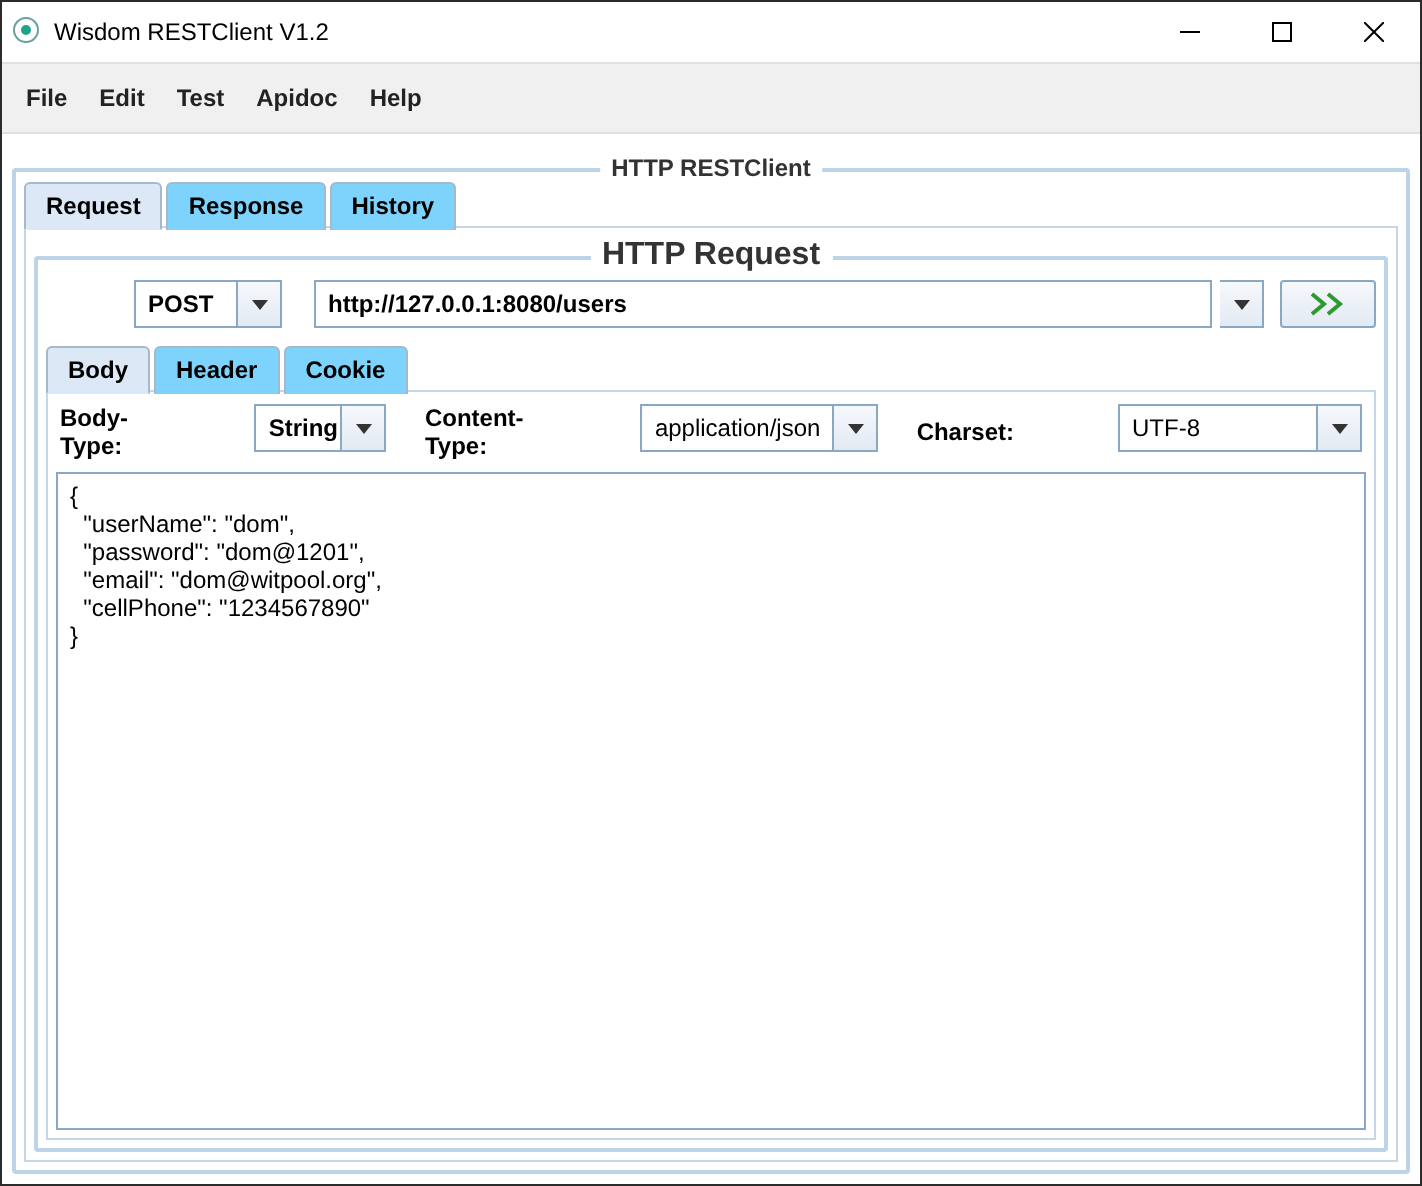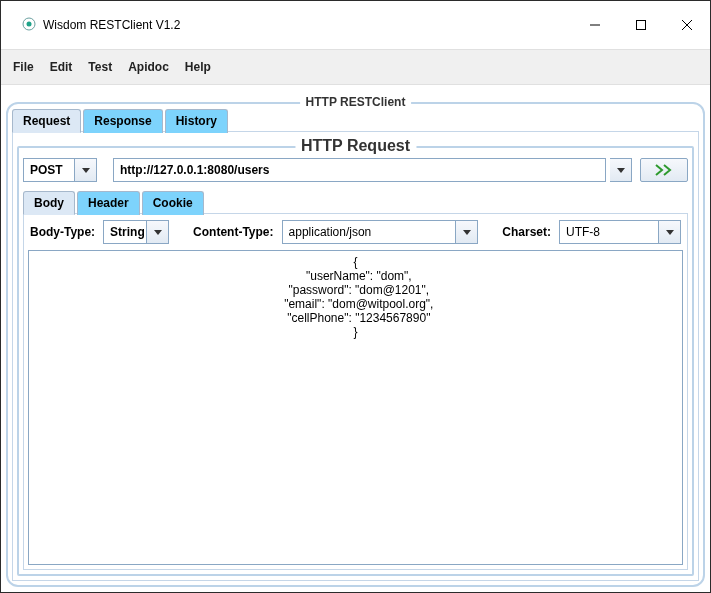--- a/index.html
+++ b/index.html
@@ -1,34 +1,34 @@
 <!DOCTYPE html>
 <html><head>
 <meta charset="utf-8">
 <style>
   * { box-sizing: border-box; }
   html, body { margin:0; padding:0; font-family: Tahoma, Arial, sans-serif; font-size:12px; color:#000; background:#fff; }
   .window { width:711px; height:593px; border:1px solid #2b2b2b; display:flex; flex-direction:column; background:#fff; }
-  .titlebar { height:48px; display:flex; align-items:center; padding-left:20px; background:#fff; }
+  .titlebar { height:30px; display:flex; align-items:center; padding-left:4px; background:#fff; }
   .titlebar-title { font-size:12px; margin-left:6px; flex:1; }
   .title-btns { height:100%; display:flex; }
   .title-btn { width:46px; display:flex; align-items:center; justify-content:center; }
   .title-btn svg { display:block; }
   .menubar { height:36px; background:#f0f0f0; border-top:1px solid #e0e0e0; border-bottom:1px solid #e0e0e0; display:flex; align-items:center; padding:0 4px; }
   .menu-item { padding:3px 8px; font-weight:bold; color:#222; }
   .client { flex:1; padding:5px; display:flex; flex-direction:column; }
-  .group { border:2px solid #bcd3e8; border-radius:12px; position:relative; flex:1; display:flex; flex-direction:column; padding:4px;text-align:center; }
+  .group { border:2px solid #bcd3e8; border-radius:2px; position:relative; flex:1; display:flex; flex-direction:column; padding:4px; }
   .group-title { position:absolute; top:-2px; left:50%; transform:translate(-50%, -50%); background:#fff; padding:0 6px; font-weight:bold; color:#333; font-size:12px; }
   .tabs { display:flex; height:24px; }
   .tab { border:1px solid #a6b8cc; border-bottom:none; border-radius:3px 3px 0 0; padding:4px 10px 3px; margin-right:2px; background:#7dd3fc; font-weight:bold; position:relative; top:1px; }
   .tab.active { background:#dce8f5; border-bottom:1px solid #dce8f5; z-index:2; }
   .group2 { border:2px solid #bcd3e8; border-radius:2px; flex:1; position:relative; display:flex; flex-direction:column; padding:4px; margin-top:0; }
   .group2-title { position:absolute; top:-2px; left:50%; transform:translate(-50%, -50%); background:#fff; padding:0 6px; font-weight:bold; color:#333; font-size:16px; }
   .row { display:flex; align-items:stretch; gap:4px; margin-bottom:4px; }
-  .combo { display:inline-flex; height:24px; }
+  .combo { display:inline-flex; height:24px;margin-left:44px; }
   .combo-text { border:1px solid #8aa7c4; background:#fff; padding:3px 6px; display:flex; align-items:center; font-weight:bold; }
   .combo-arrow { width:22px; border:1px solid #8aa7c4; border-left:none; background:linear-gradient(#f6f8fc,#e2eaf3); display:flex; align-items:center; justify-content:center; }
   .url-input { flex:1; border:1px solid #8aa7c4; background:#fff; padding:3px 6px; font-weight:bold; display:flex; align-items:center;margin-left:12px; }
   .url-arrow { width:22px; border:1px solid #8aa7c4; border-left:none; background:linear-gradient(#f6f8fc,#e2eaf3); display:flex; align-items:center; justify-content:center; }
   .send-btn { width:48px; border:1px solid #8aa7c4; margin-left:4px; background:linear-gradient(#f6f8fc,#e2eaf3); display:flex; align-items:center; justify-content:center; border-radius:2px; }
   .subtabs { display:flex; height:24px; margin-top:4px; }
   .label { font-weight:bold; display:flex; align-items:center; padding-right:4px; }
   .textarea { flex:1; border:1px solid #8aa7c4; background:#fff; padding:4px 6px; font-family: Tahoma, Arial, sans-serif; font-size:12px; white-space:pre; overflow:hidden; }
   .down-triangle { width:0; height:0; border-left:4px solid transparent; border-right:4px solid transparent; border-top:5px solid #333; }
   .inner-border { border:1px solid #c5d6e8; flex:1; display:flex; flex-direction:column; padding:4px; margin-top:-1px; }

